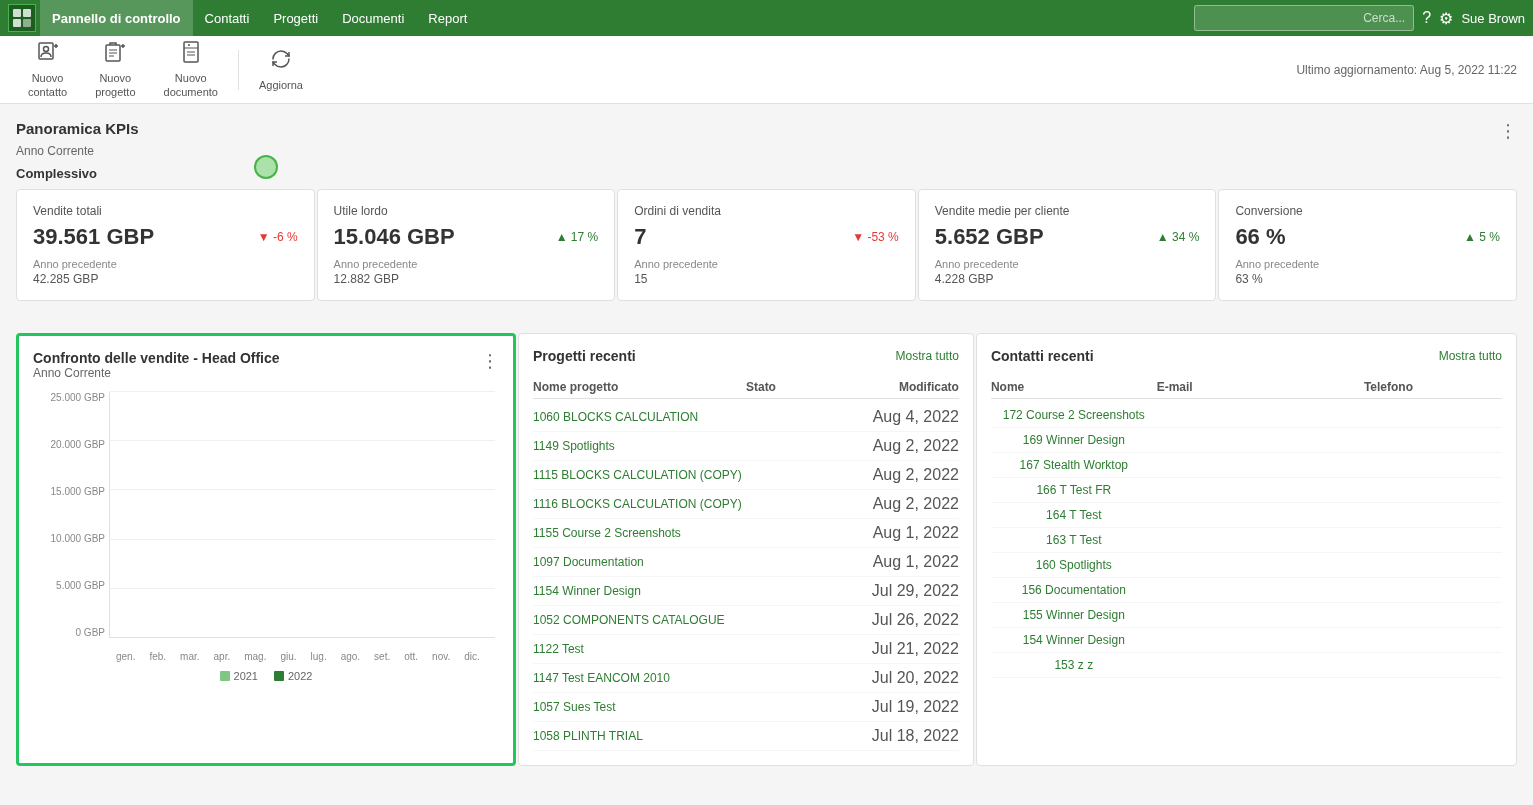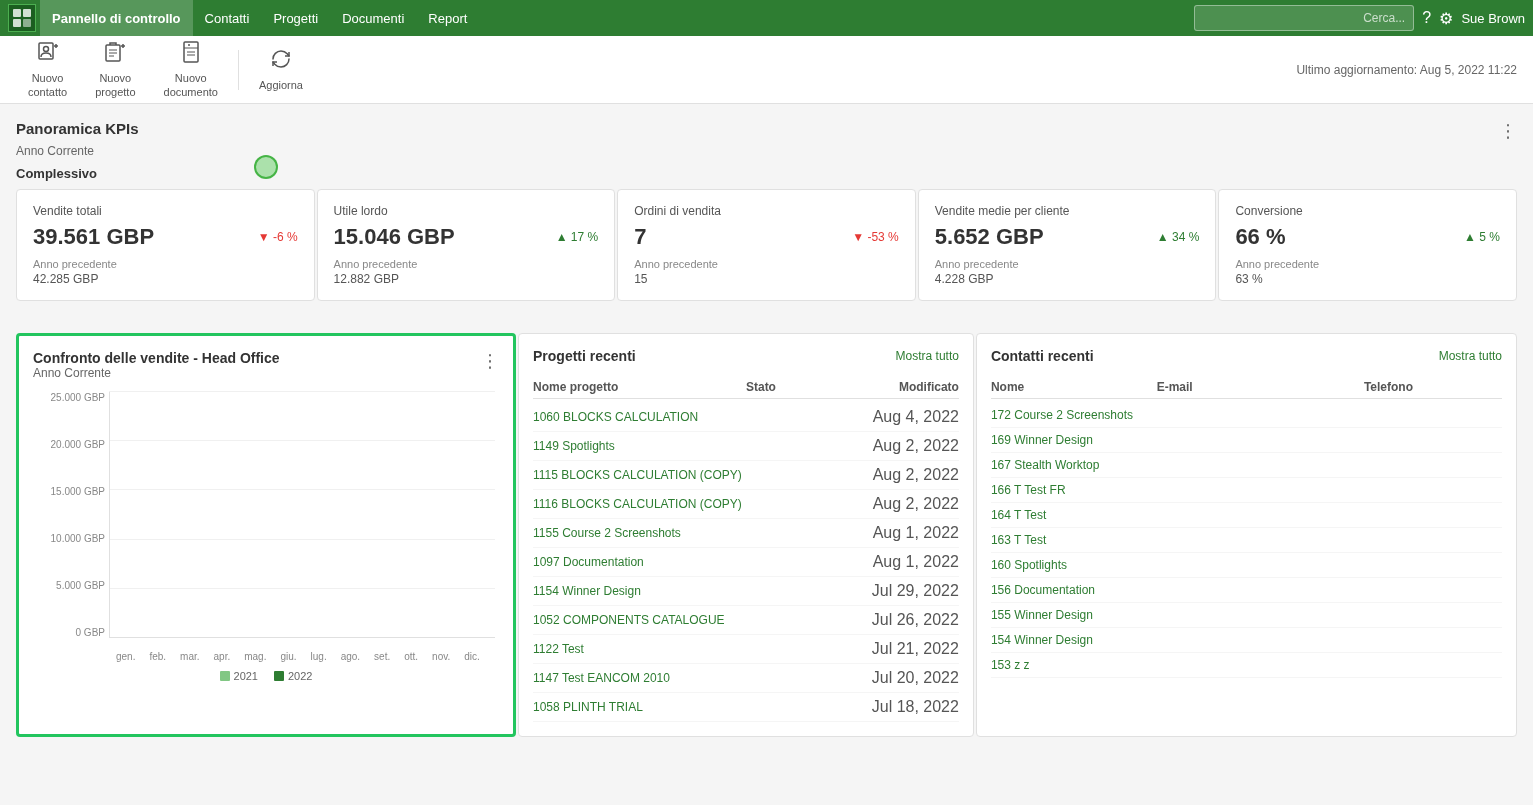--- a/index.html
+++ b/index.html
@@ -182,21 +182,21 @@
       flex: 1.2;
       background: white;
       border: 1px solid #e0e0e0;
       border-radius: 4px;
       padding: 14px;
     }
     .col-name { flex: 1.2; font-size: 12px; font-weight: 600; color: #555; }
     .col-email { flex: 1.5; font-size: 12px; font-weight: 600; color: #555; }
     .col-phone { flex: 1; font-size: 12px; font-weight: 600; color: #555; }
     .contact-row { display: flex; padding: 5px 0; border-bottom: 1px solid #f5f5f5; align-items: center; }
-    .contact-link { color: #2e7d32; font-size: 12px; flex: 1.2; cursor: pointer; }
+    .contact-link { color: #2e7d32; font-size: 12px; flex: 1.2; cursor: pointer; text-align: center; }
     .contact-email { flex: 1.5; font-size: 12px; color: #555; }
     .contact-phone { flex: 1; font-size: 12px; color: #555; }
   </style>
 </head>
 <body>
 
 <div class="top-nav">
   <div class="app-logo">
     <svg width="20" height="20" viewBox="0 0 20 20">
       <rect x="1" y="1" width="8" height="8" fill="white" opacity="0.8" rx="1"></rect>
@@ -501,20 +501,25 @@
     <span class="project-link">1122 Test</span>
     <span class="project-status"></span>
     <span class="project-modified">Jul 21, 2022</span>
   </div>
           <div class="project-row">
     <span class="project-link">1147 Test EANCOM 2010</span>
     <span class="project-status"></span>
     <span class="project-modified">Jul 20, 2022</span>
   </div>
           <div class="project-row">
+    <span class="project-link">1057 Sues Test</span>
+    <span class="project-status"></span>
+    <span class="project-modified">Jul 19, 2022</span>
+  </div>
+          <div class="project-row">
     <span class="project-link">1058 PLINTH TRIAL</span>
     <span class="project-status"></span>
     <span class="project-modified">Jul 18, 2022</span>
   </div>
         </div>
     </div>
 
     <div class="contacts-panel">
       <div class="panel-header-row">
         <span class="panel-title">Contatti recenti</span>

